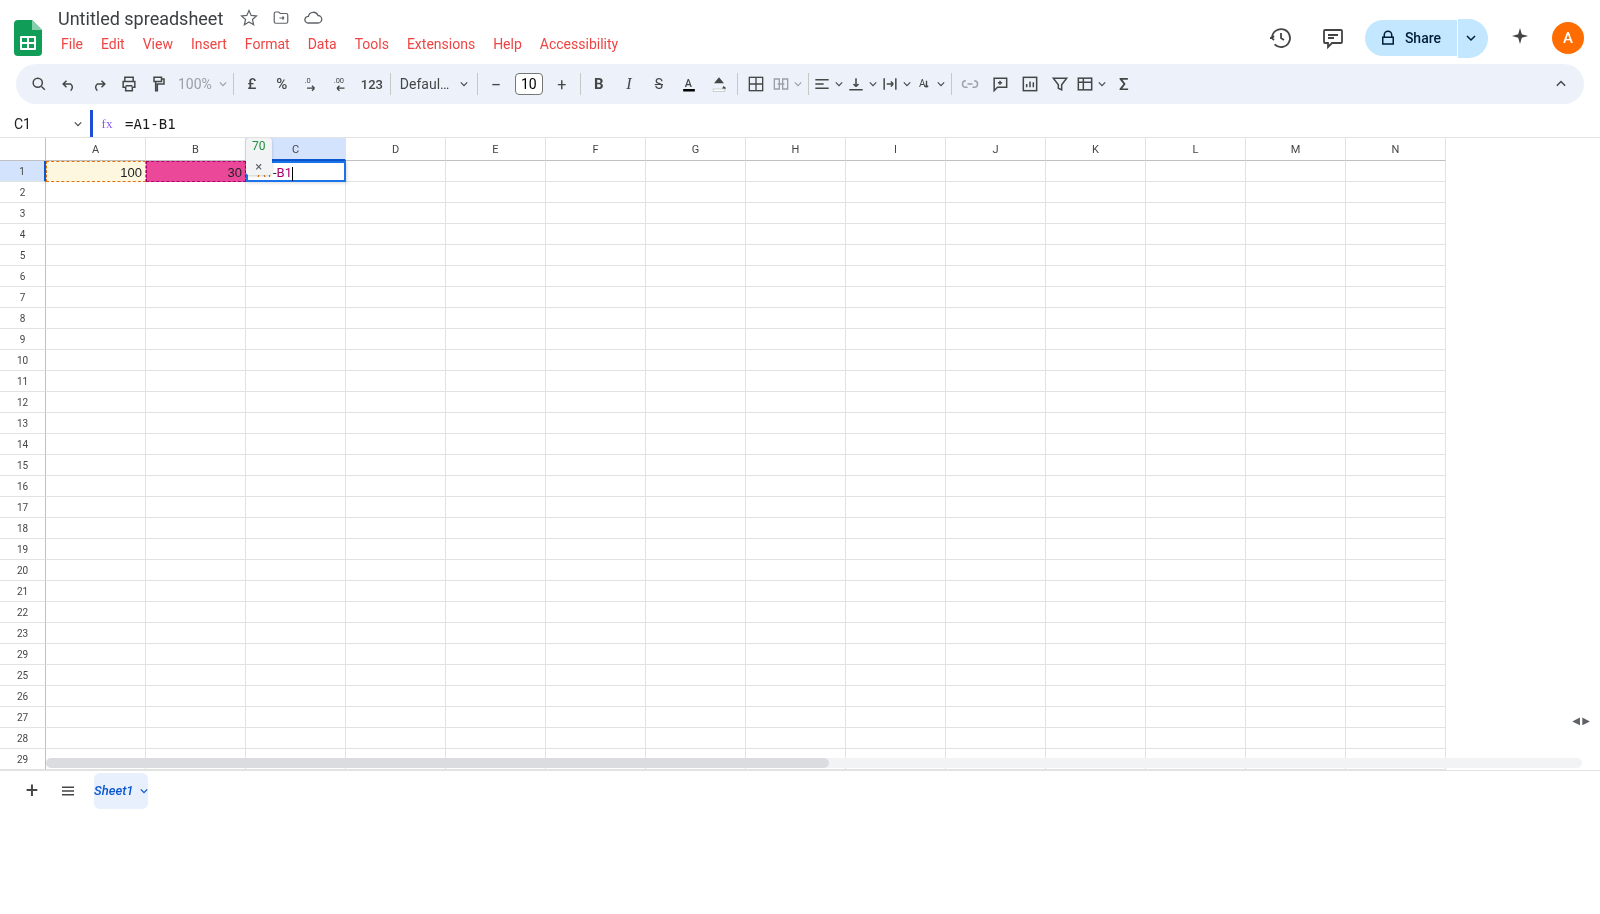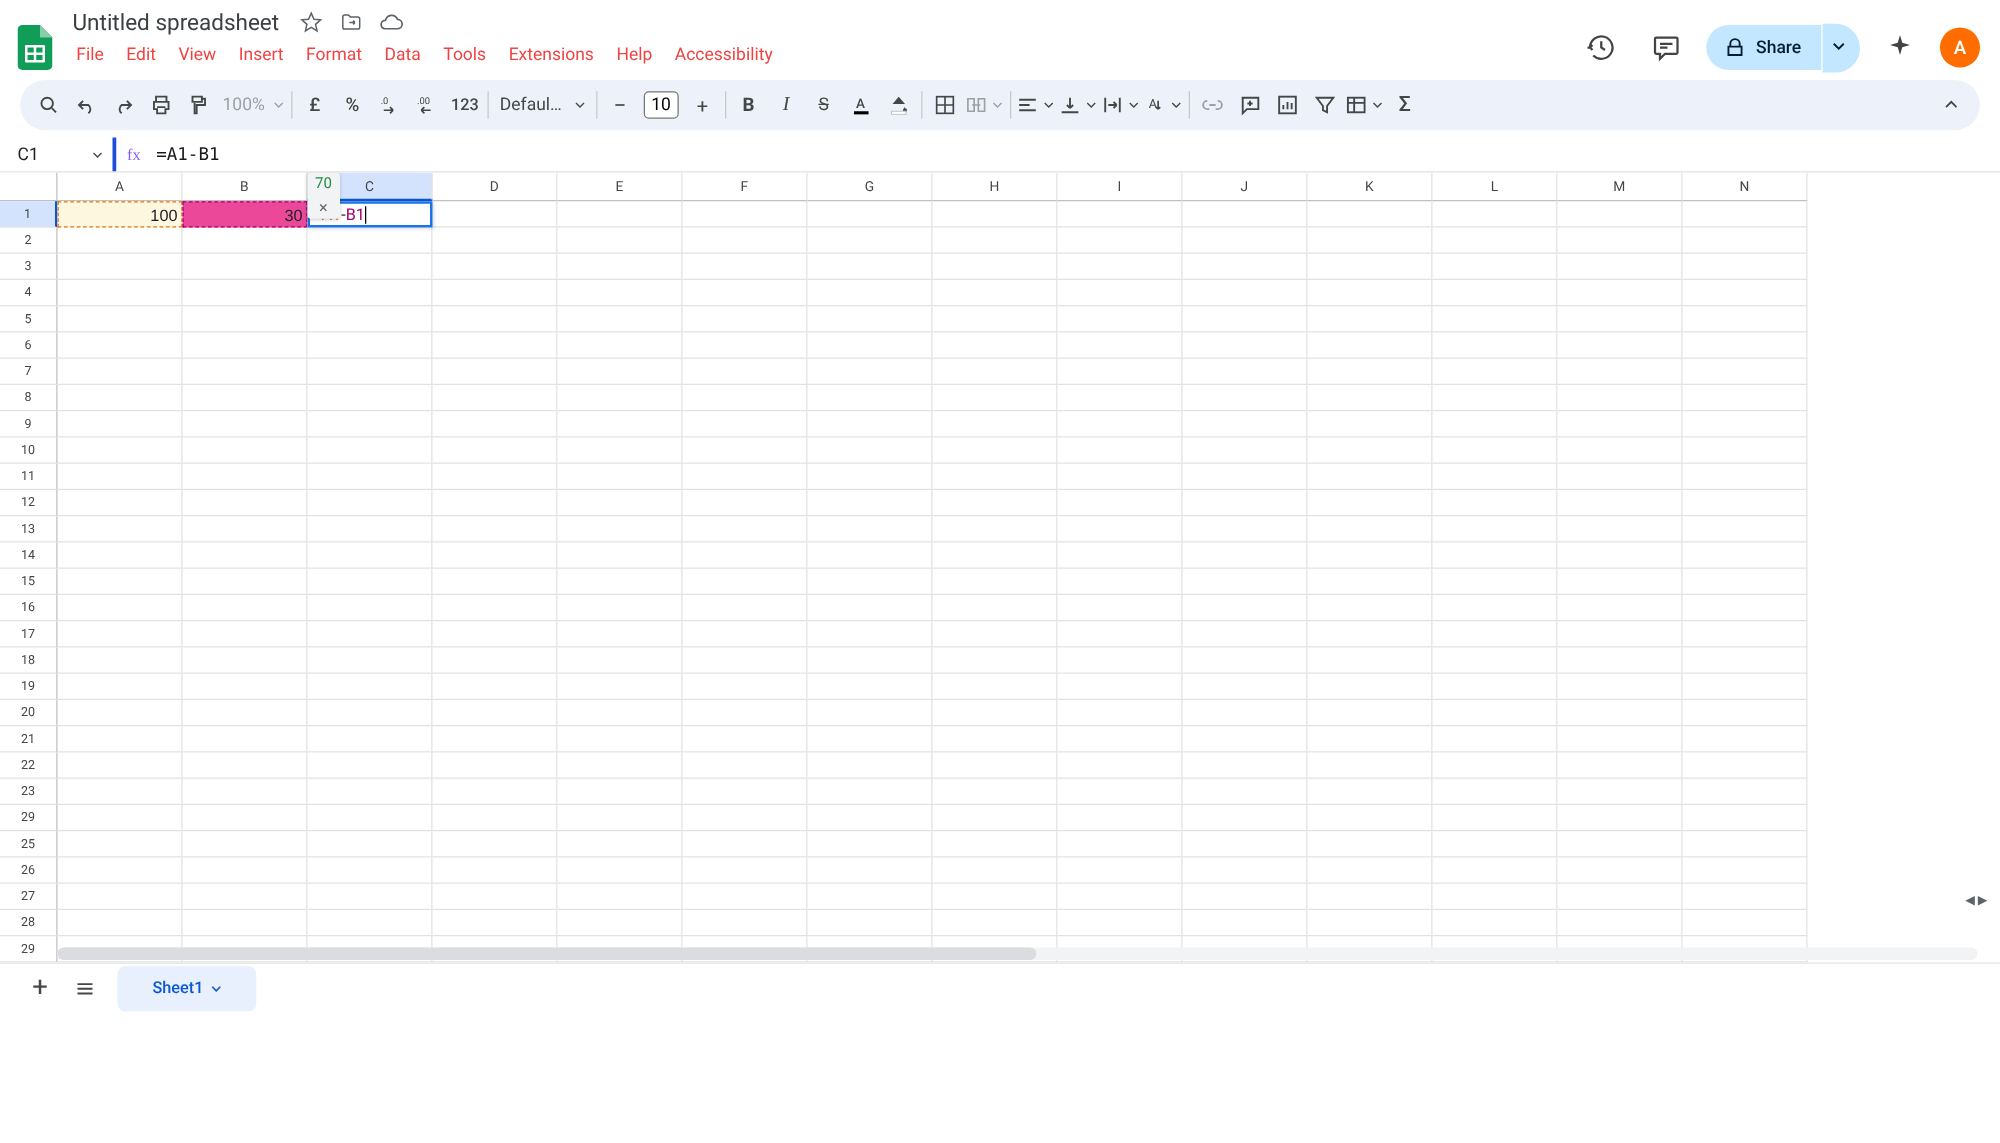--- a/index.html
+++ b/index.html
@@ -66,21 +66,21 @@
 
 .preview-tip { position: absolute; background: #f1f3f4; border-radius: 3px; font-size: 12px; padding: 1px 6px; color: #1e8e3e; display: flex; align-items: center; gap: 6px; z-index: 6; box-shadow: 0 1px 3px rgba(0,0,0,.2); }
 .preview-tip .x { color: #5f6368; font-size: 13px; cursor: pointer; }
 
 .hscroll { position: absolute; left: 46px; bottom: 2px; height: 10px; right: 18px; background: #f1f3f4; border-radius: 5px; }
 .hscroll .thumb { width: 51%; height: 100%; background: #dadce0; border-radius: 5px; }
 
 
 .footer { display: flex; align-items: center; height: 40px; border-top: 1px solid #e1e3e1; padding: 0 44px 0 14px; position: relative; }
 .f-btn { width: 36px; height: 36px; display: flex; align-items: center; justify-content: center; color: #444746; cursor: pointer; }
-.tab { display: flex; align-items: center; padding: 0 28px; height: 36px; font-size: 13px; color: #0b57d0; font-weight: 500; border-radius: 6px; gap: 6px; background: #e8f0fe; margin-left: 8px; cursor: pointer; }
+.tab { display: flex; align-items: center; padding: 0 0; height: 36px; font-size: 13px; color: #0b57d0; font-weight: 500; border-radius: 6px; gap: 6px; background: #e8f0fe; margin-left: 8px; cursor: pointer; font-style: italic; }
 .nav-arrows { position: absolute; right: 10px; bottom: 44px; display: flex; gap: 2px; color: #5f6368; font-size: 10px; }
 </style>
 </head>
 <body>
 
 <div class="header">
   <div class="logo">
     <svg width="28" height="36" viewBox="0 0 28 36">
         <path fill="#0f9d58" d="M4 0h14l10 10v22a4 4 0 0 1-4 4H4a4 4 0 0 1-4-4V4a4 4 0 0 1 4-4z"></path>
         <path fill="#87ceac" d="M18 0l10 10H18z"></path>

